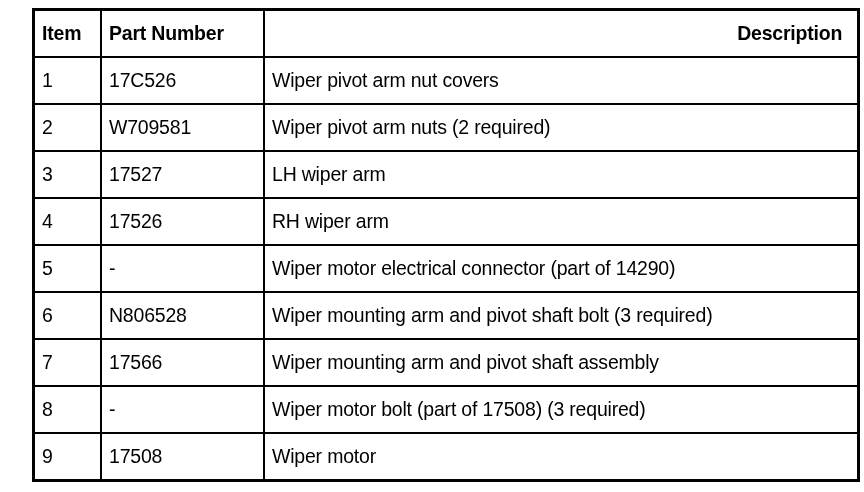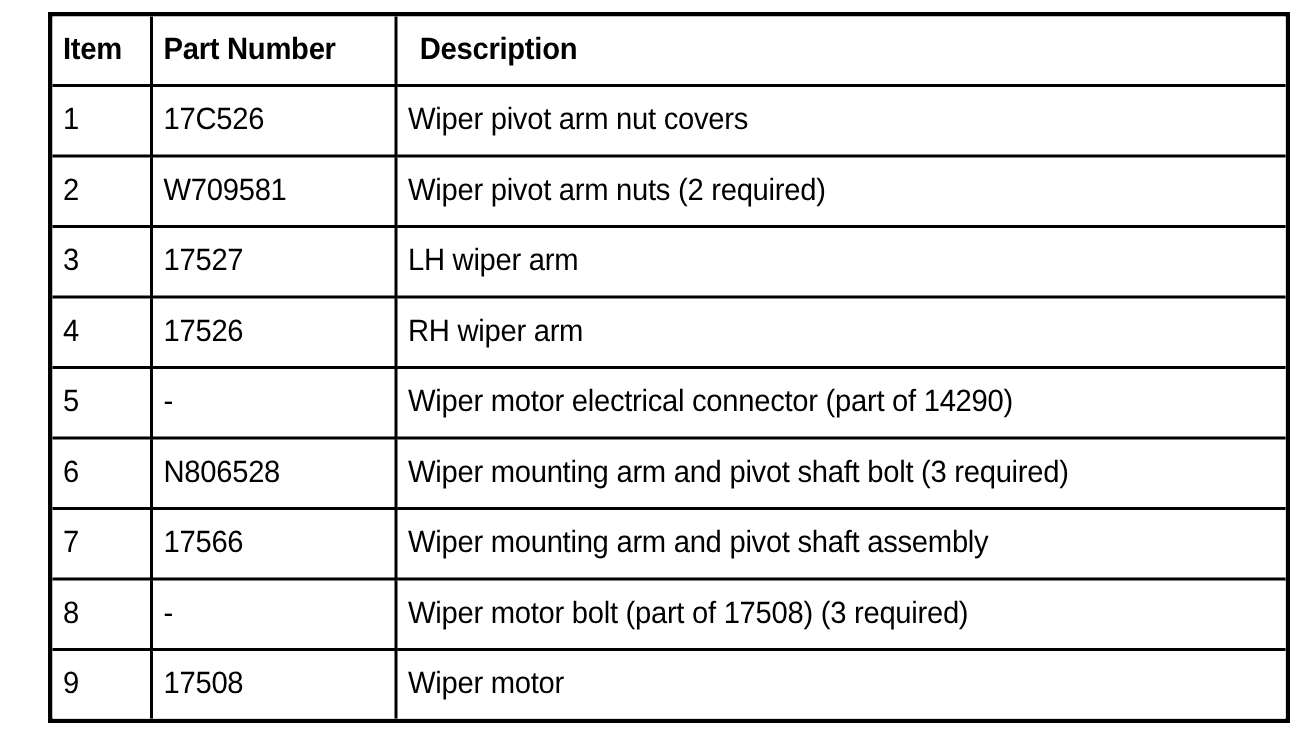--- a/index.html
+++ b/index.html
@@ -73,21 +73,21 @@
     border-bottom-width: 0;
   }
 
   table.parts thead th {
     font-weight: bold;
     height: 45px;
     font-size: 20.5px;
   }
 
   table.parts thead th.th-desc {
-    text-align: left;
+    text-align: right;
     padding-left: 0;
   }
   table.parts thead th.th-item,
   table.parts thead th.th-part {
     text-align: left;
   }
 
   table.parts tbody td {
     font-weight: normal;
     height: 44px;

